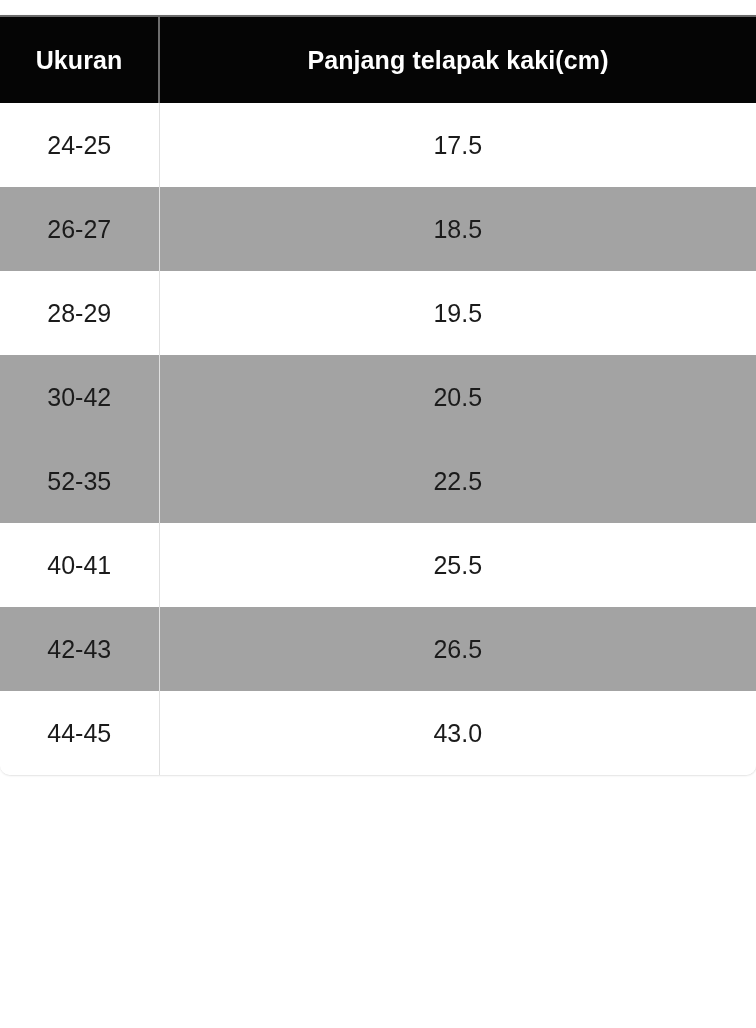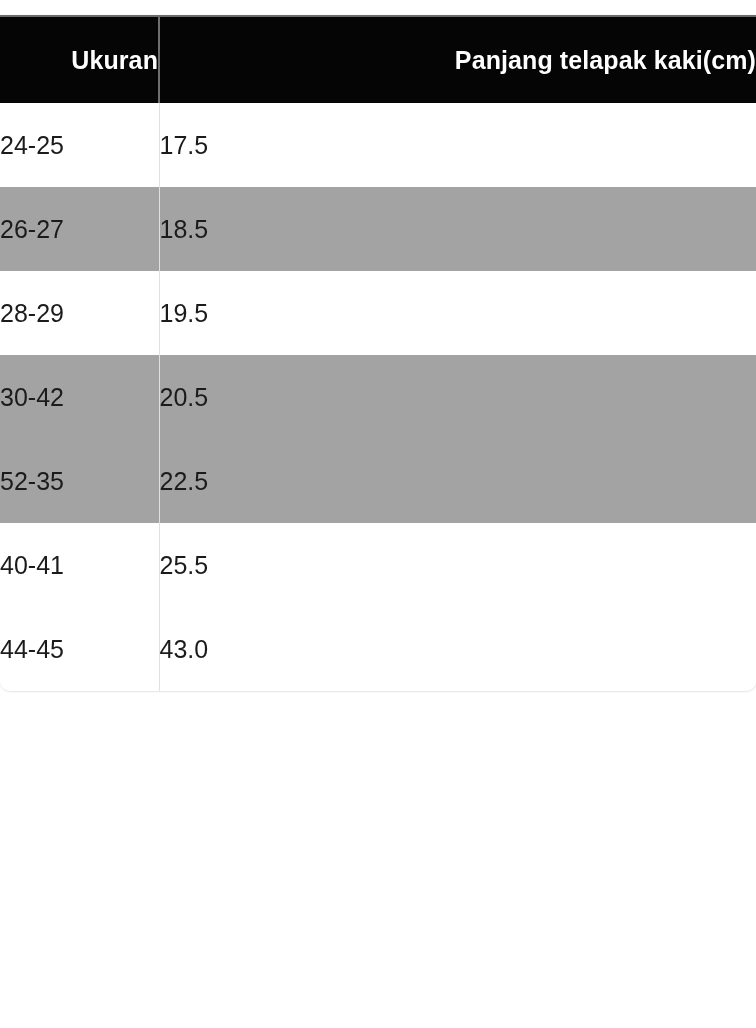--- a/index.html
+++ b/index.html
@@ -47,34 +47,35 @@
   thead tr.head-row {
     background: #050505;
   }
 
   thead th {
     background: #050505;
     color: #ffffff;
     font-size: 25px;
     font-weight: bold;
     letter-spacing: 0.1px;
-    text-align: right;
+    text-align: center;
     padding: 0;
     height: 86px;
     vertical-align: middle;
     box-sizing: border-box;
   }
 
   thead th.th-size {
     border-right: 2px solid #6e6e6e;
   }
 
   tbody td {
     height: 84px;
     padding: 0;
+    text-align: center;
     vertical-align: middle;
     font-size: 25px;
     font-weight: 400;
     color: #1b1b1b;
     box-sizing: border-box;
   }
 
   tbody td.td-size {
     border-right: 1px solid #e0e0e0;
   }
@@ -131,20 +132,24 @@
           <td class="td-length">22.5</td>
         </tr>
 
 
 
         <tr class="row-odd">
           <td class="td-size">40-41</td>
           <td class="td-length">25.5</td>
         </tr>
 
+        <tr class="row-even">
+          <td class="td-size">42-43</td>
+          <td class="td-length">26.5</td>
+        </tr>
 
         <tr class="row-odd">
           <td class="td-size">44-45</td>
           <td class="td-length">43.0</td>
         </tr>
 
       </tbody>
     </table>
   </div>
 

